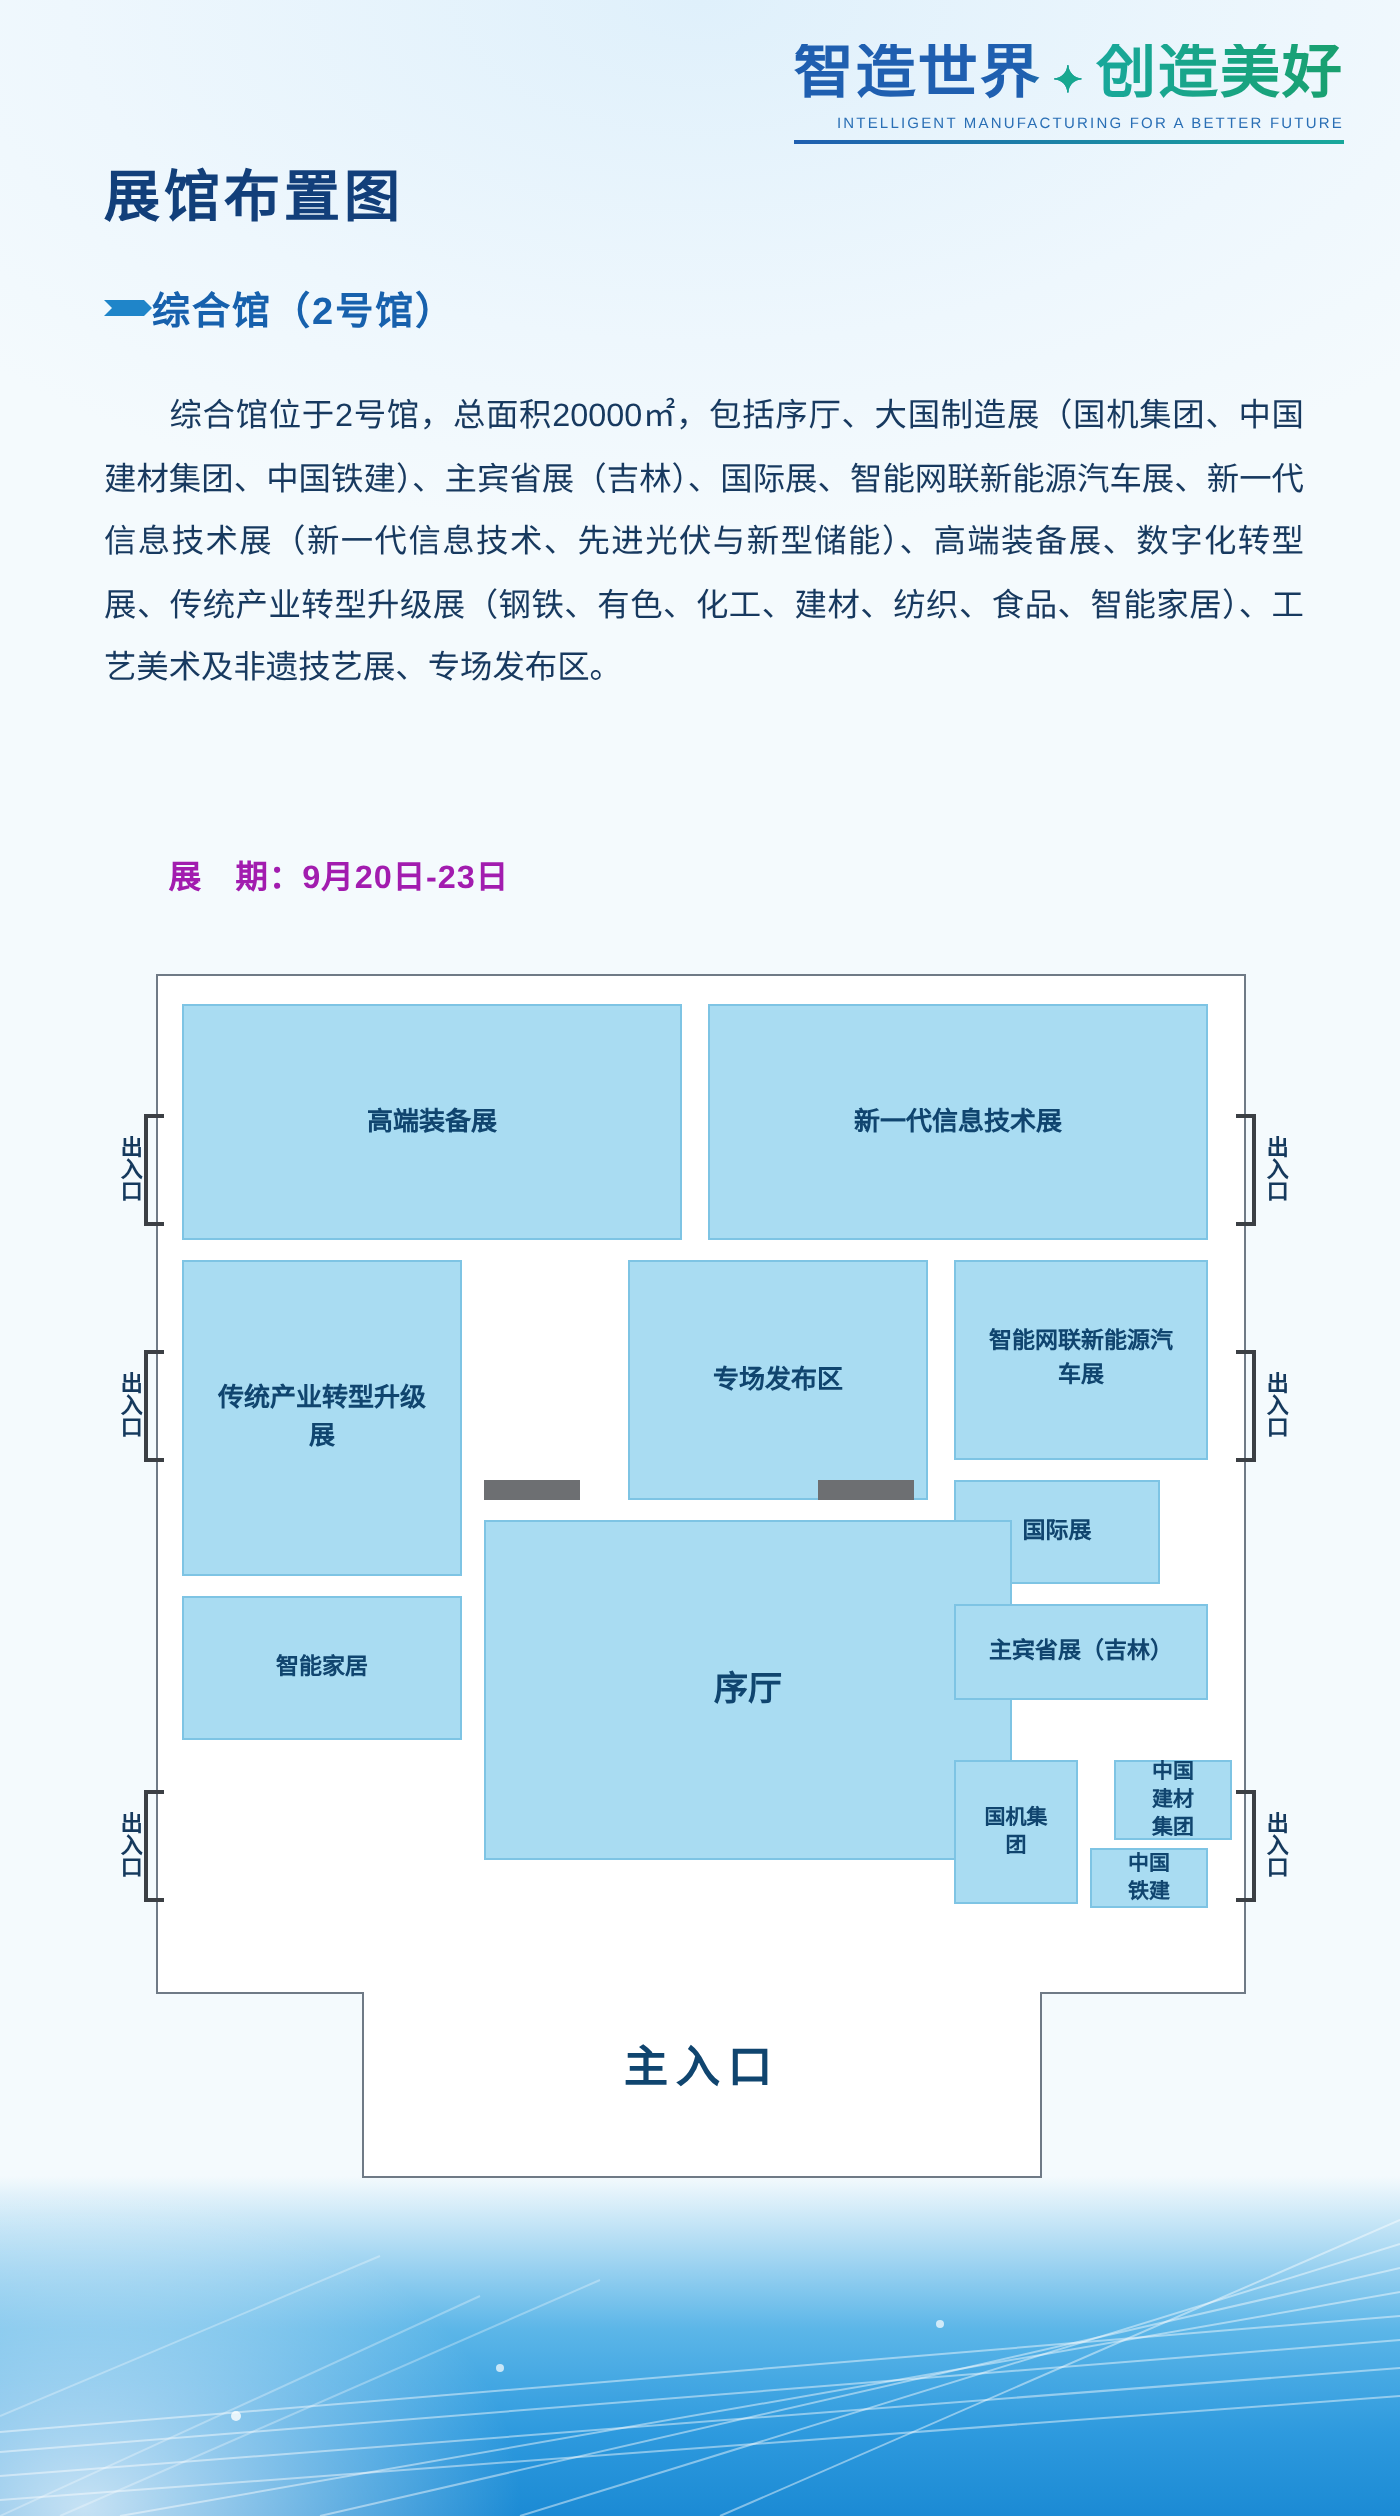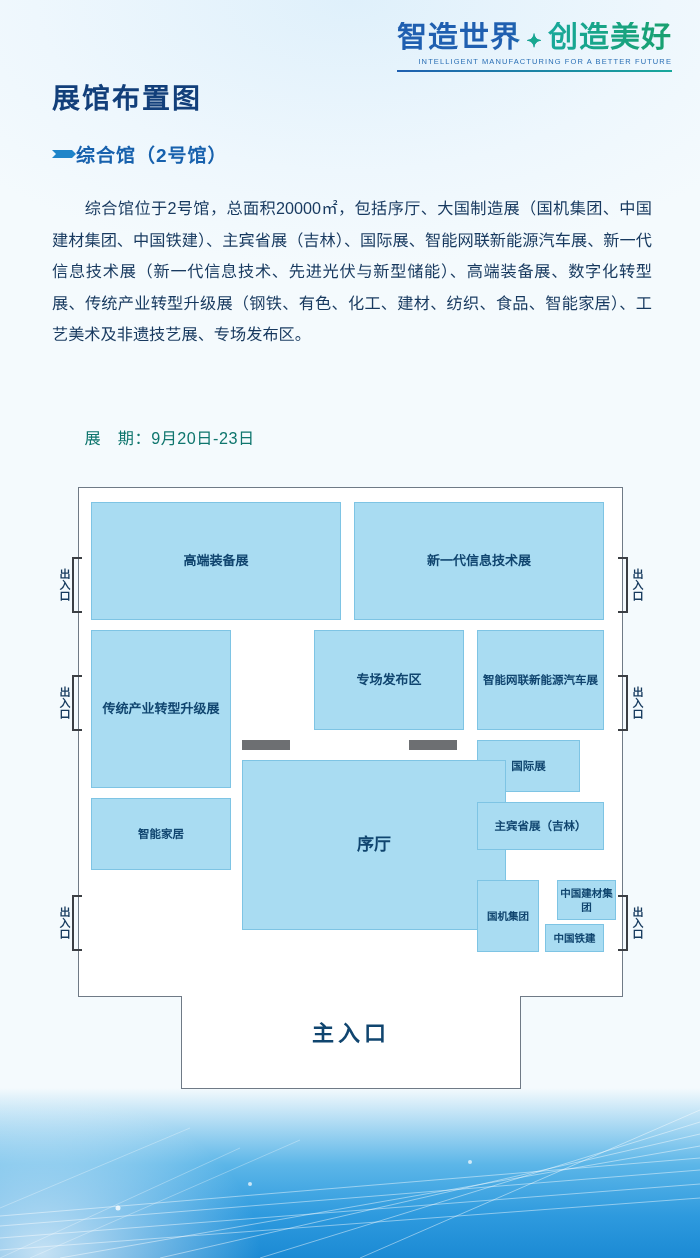--- a/index.html
+++ b/index.html
@@ -67,41 +67,41 @@
 
   
   .body-text {
     position:absolute; left:52px; top:193px; width:600px;
     font-size:16.2px; line-height:1.95; color:#17395f;
     text-align:justify; text-justify:inter-ideograph;
   }
   .body-text .indent { display:inline-block; width:2em; }
   .date-line {
     position:absolute; left:52px; top:425px;
-    font-size:16.2px; color:#0f766e; letter-spacing:0.5px;
+    font-size:16.2px; color:#a21caf; letter-spacing:0.5px;font-weight:bold;
   }
   .date-line .indent { display:inline-block; width:2em; }
 
   
   .plan {
     position:absolute; left:78px; top:487px; width:545px; height:510px;
     border:1px solid #6f7a86;
     background:#ffffff;
   }
   .plan-inner { position:absolute; inset:0; }
 
   .room {
     position:absolute;
     background:#a9dcf2;
     border:1px solid #7ec4e4;
     display:flex; align-items:center; justify-content:center;
     text-align:center;
     color:#10456f; font-weight:bold;
     font-size:13px; line-height:1.45;
-    padding:2px;
+    padding:14px;
   }
   .room.small { font-size:11.5px; }
   .room.tiny { font-size:10.5px; line-height:1.35; }
   .room.big { font-size:17px; }
 
   .wall-block {
     position:absolute; background:#6d6f72;
   }
 
   
@@ -193,21 +193,21 @@
 
     <div class="room" style="left:275px; top:14px; width:250px; height:118px;">
       <span>新一代信息技术展</span>
     </div>
 
     <div class="room" style="left:12px; top:142px; width:140px; height:158px;">
       <span>传统产业转型升级展</span>
     </div>
 
 
-    <div class="room" style="left:235px; top:142px; width:150px; height:100px;">
+    <div class="room" style="left:235px; top:142px; width:150px; height:120px;">
       <span>专场发布区</span>
     </div>
 
     <div class="room small" style="left:398px; top:142px; width:127px; height:100px;">
       <span>智能网联新能源汽车展</span>
     </div>
 
     <div class="wall-block" style="left:163px; top:252px; width:48px; height:10px;"></div>
     <div class="wall-block" style="left:330px; top:252px; width:48px; height:10px;"></div>
 

